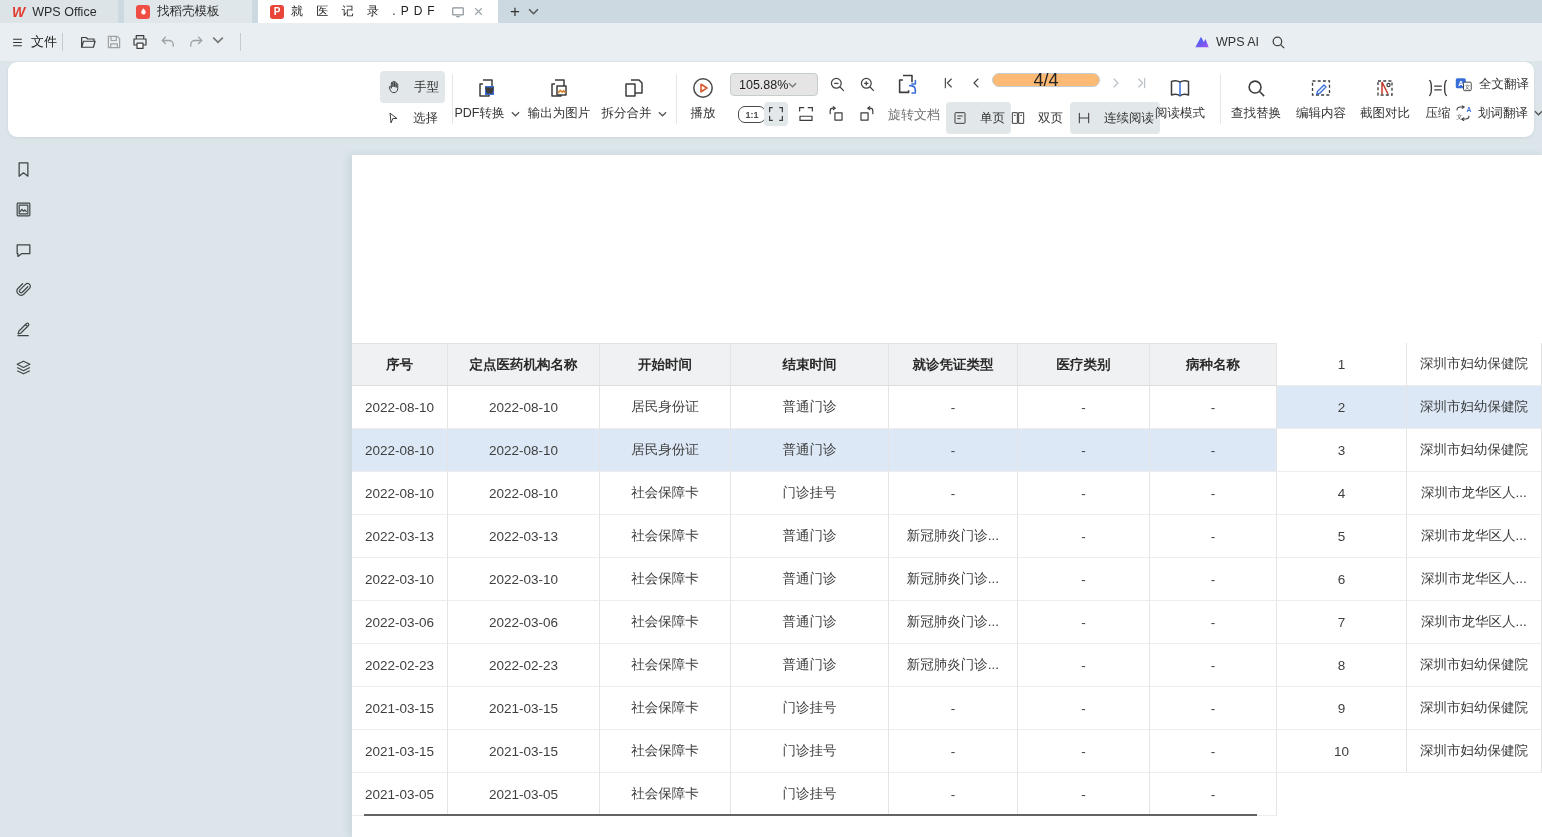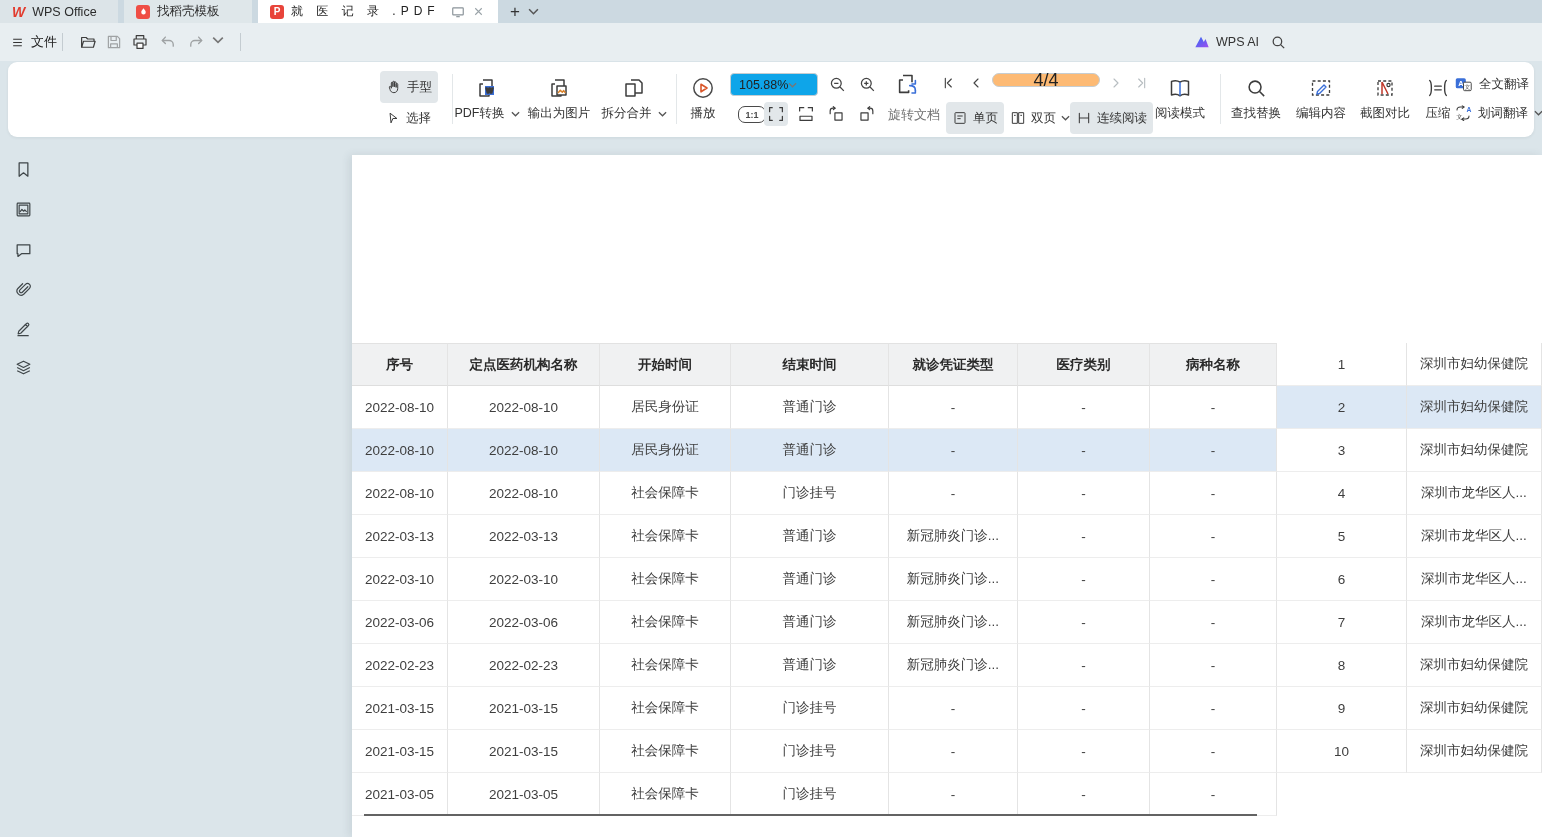--- a/index.html
+++ b/index.html
@@ -37,29 +37,29 @@
   .menu.active { color:#c7242c; font-weight:bold; }
   .menu.active::after { content:""; position:absolute; left:2px; right:2px; bottom:4px;
     height:3px; background:#c7242c; border-radius:2px; }
   .wpsai { left:1194px; gap:6px; font-size:12.5px; color:#333; }
   .mb-search { left:1270px; }
 
   
   .ribbon { position:absolute; left:8px; top:62px; width:1526px; height:75px;
     background:#fff; border-radius:9px; box-shadow:0 1px 3px rgba(40,60,70,.08); }
   .rb { position:absolute; }
-  .chip { display:inline-flex; align-items:center; gap:5px; height:16px; padding:16px 6px;
+  .chip { display:inline-flex; align-items:center; gap:12px; height:16px; padding:16px 6px;
     border-radius:4px; font-size:12.5px; color:#333; white-space:nowrap; }
   .chip.sel { background:#e2e7ea; }
   .bigbtn { display:flex; flex-direction:column; align-items:center; justify-content:center;
     gap:5px; font-size:12.5px; color:#333; height:62px; top:6px; white-space:nowrap; }
   .rsep { position:absolute; top:12px; width:1px; height:50px; background:#e3e7e9; }
   .zoombox { display:flex; align-items:center; 
     border:1px solid #c6cdd1; border-radius:4px; height:23px; padding:0 8px;
-    font-size:12.5px; color:#222; background:#0ea5e9; }
+    font-size:12.5px; color:#222; background:#e5e5e5; }
   .navarrow { font-size:13px; color:#444; display:flex; align-items:center; gap:0; }
   .navarrow.dis { color:#b7bdc1; }
   .pagebox { border:1px solid #c6cdd1; border-radius:10px; height:14px; width:108px;
     display:flex; align-items:center; justify-content:center; font-size:18px; color:#222; background:#fdba74; }
   .onetoone { border:1.5px solid #4a4a4a; border-radius:7px; width:28px; height:17px;
     display:flex; align-items:center; justify-content:center; font-size:9px; font-weight:bold; color:#4a4a4a; }
   .iconbox { width:24px; height:24px; display:flex; align-items:center; justify-content:center; border-radius:4px; }
   .iconbox.sel { background:#e2e7ea; }
   .inline-lbl { display:flex; align-items:center; gap:6px; font-size:12.5px; color:#333; white-space:nowrap; }
 

